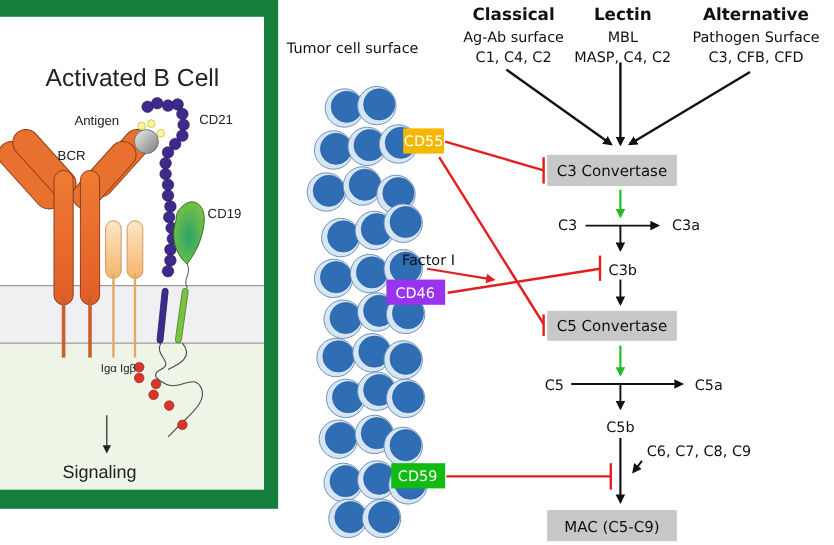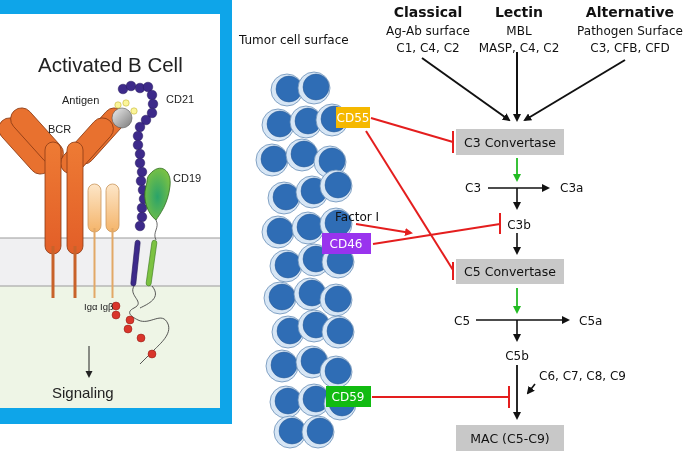--- a/index.html
+++ b/index.html
@@ -1,18 +1,18 @@
 <!DOCTYPE html>
 <html><head>
 <meta charset="utf-8">
 <style>
   html, body { margin: 0; padding: 0; background: #ffffff; }
   body { width: 695px; height: 454px; position: relative; overflow: hidden;
          font-family: "Liberation Sans", sans-serif; }
-  #bcell-panel { position: absolute; left: 0; top: 0; width: 232px; height: 424px; background: #0ea5e9; }
+  #bcell-panel { position: absolute; left: 0; top: 0; width: 232px; height: 424px; background: #15803d; }
   #bcell-inner { position: absolute; left: 0; top: 14px; width: 220px; height: 394px; background: #ffffff; overflow: hidden; }
   #complement-panel { position: absolute; left: 232px; top: 0; width: 463px; height: 454px; background: #ffffff; }
   svg { position: absolute; left: 0; top: 0; }
 </style>
 </head>
 <body>
 
 <div id="bcell-panel">
   <div id="bcell-inner">
     <svg width="220" height="394" viewBox="0 0 220 394">

